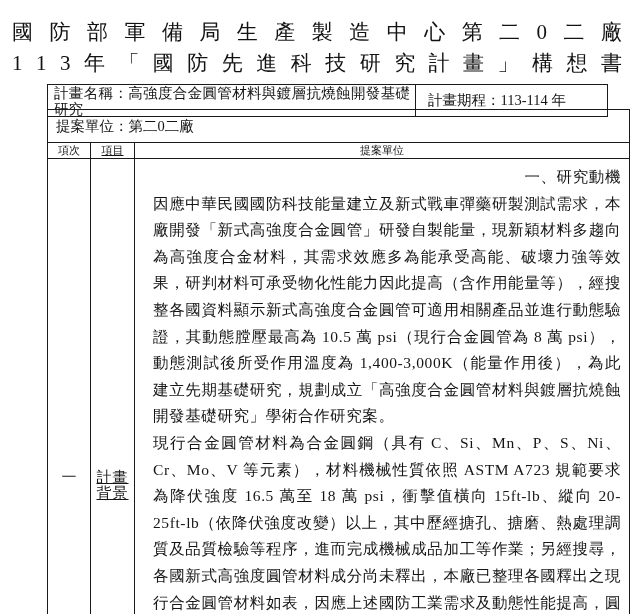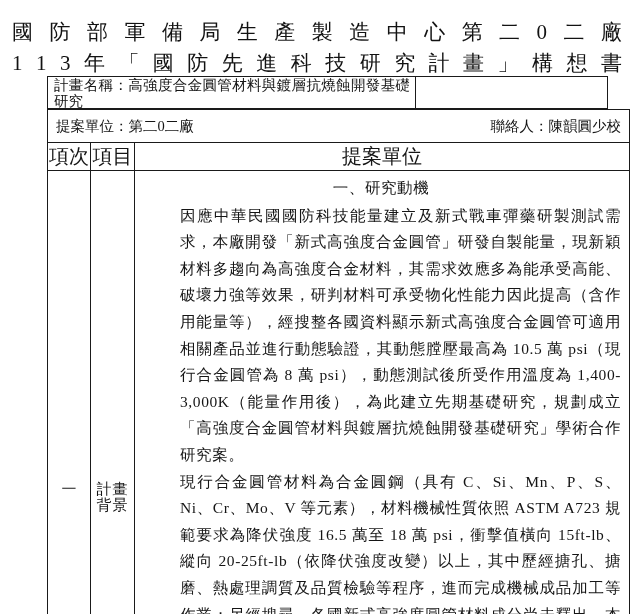--- a/index.html
+++ b/index.html
@@ -24,21 +24,21 @@
     white-space: nowrap;
     color: #121212;
   }
   .doc-title span { display: inline-block; }
   .title-1 { top: 21px; }
   .title-2 { top: 52px; }
 
   
   .box-row1 {
     position: absolute;
-    left: 47px; top: 76px;
+    left: 47px; top: 84px;
     width: 561px; height: 33px;
     border: 1.5px solid #1a1a1a;
     display: flex;
   }
   .cell-project-name {
     width: 368px;
     border-right: 1.5px solid #1a1a1a;
     font-size: 14.5px;
     line-height: 15.5px;
     padding: 1px 5px 0 6px;
@@ -72,26 +72,26 @@
     padding: 16px 8px;
     font-size: 14.5px;
     white-space: nowrap;
     gap: 14px;
   }
   .row-header {
     height: 35px;
     border-bottom: 1.5px solid #1a1a1a;
     display: flex;
     align-items: stretch;
-    font-size: 20px;
+    font-size: 11px;
   }
   .row-content { flex: 1; display: flex; align-items: stretch; }
 
   .col-itemno  { width: 43px; border-right: 1.5px solid #1a1a1a; }
-  .col-item    { width: 44px; border-right: 1.5px solid #1a1a1a; }
+  .col-item    { width: 44px; border-right: 1.5px solid #1a1a1a; text-decoration: underline; }
   .col-body    { flex: 1; }
 
   .hcell {
     display: flex; align-items: center; justify-content: center;
   }
 
   .cell-itemno-val, .cell-item-val {
     display: flex;
     flex-direction: column;
     align-items: center;
@@ -100,23 +100,23 @@
     line-height: 16px;
   }
   .cell-item-val div { letter-spacing: 1px; }
 
   .cell-research {
     padding: 5px 8px 0 6px;
     font-size: 15.5px;
     line-height: 26.6px;
     letter-spacing: 0.6px;
   }
-  .section-heading { text-align: center; font-family: Liberation Mono, monospace; }
+  .section-heading { text-align: right; }
   .section-body {
-    margin-left: 39px;
+    margin-left: 12px;
     text-align: justify;
     text-justify: inter-character;
   }
 </style>
 </head>
 <body>
 
 <div class="doc-title title-1">
     <span>國</span>
     <span>防</span>
@@ -153,27 +153,27 @@
     <span>計</span>
     <span>畫</span>
     <span>」</span>
     <span>構</span>
     <span>想</span>
     <span>書</span>
   </div>
 
 <div class="box-row1">
   <div class="cell-project-name">計畫名稱：高強度合金圓管材料與鍍層抗燒蝕開發基礎研究</div>
+  <div class="cell-project-period">計畫期程：113-114 年</div>
 </div>
 
 <div class="box-main">
 
   <div class="row-unit">
     <span>提案單位：第二0二廠</span>
-    <span>聯絡人：陳韻圓少校</span>
   </div>
 
   <div class="row-header">
     <div class="col-itemno hcell">項次</div>
     <div class="col-item hcell">項目</div>
     <div class="col-body hcell">提案單位</div>
   </div>
 
   <div class="row-content">
     <div class="col-itemno">

